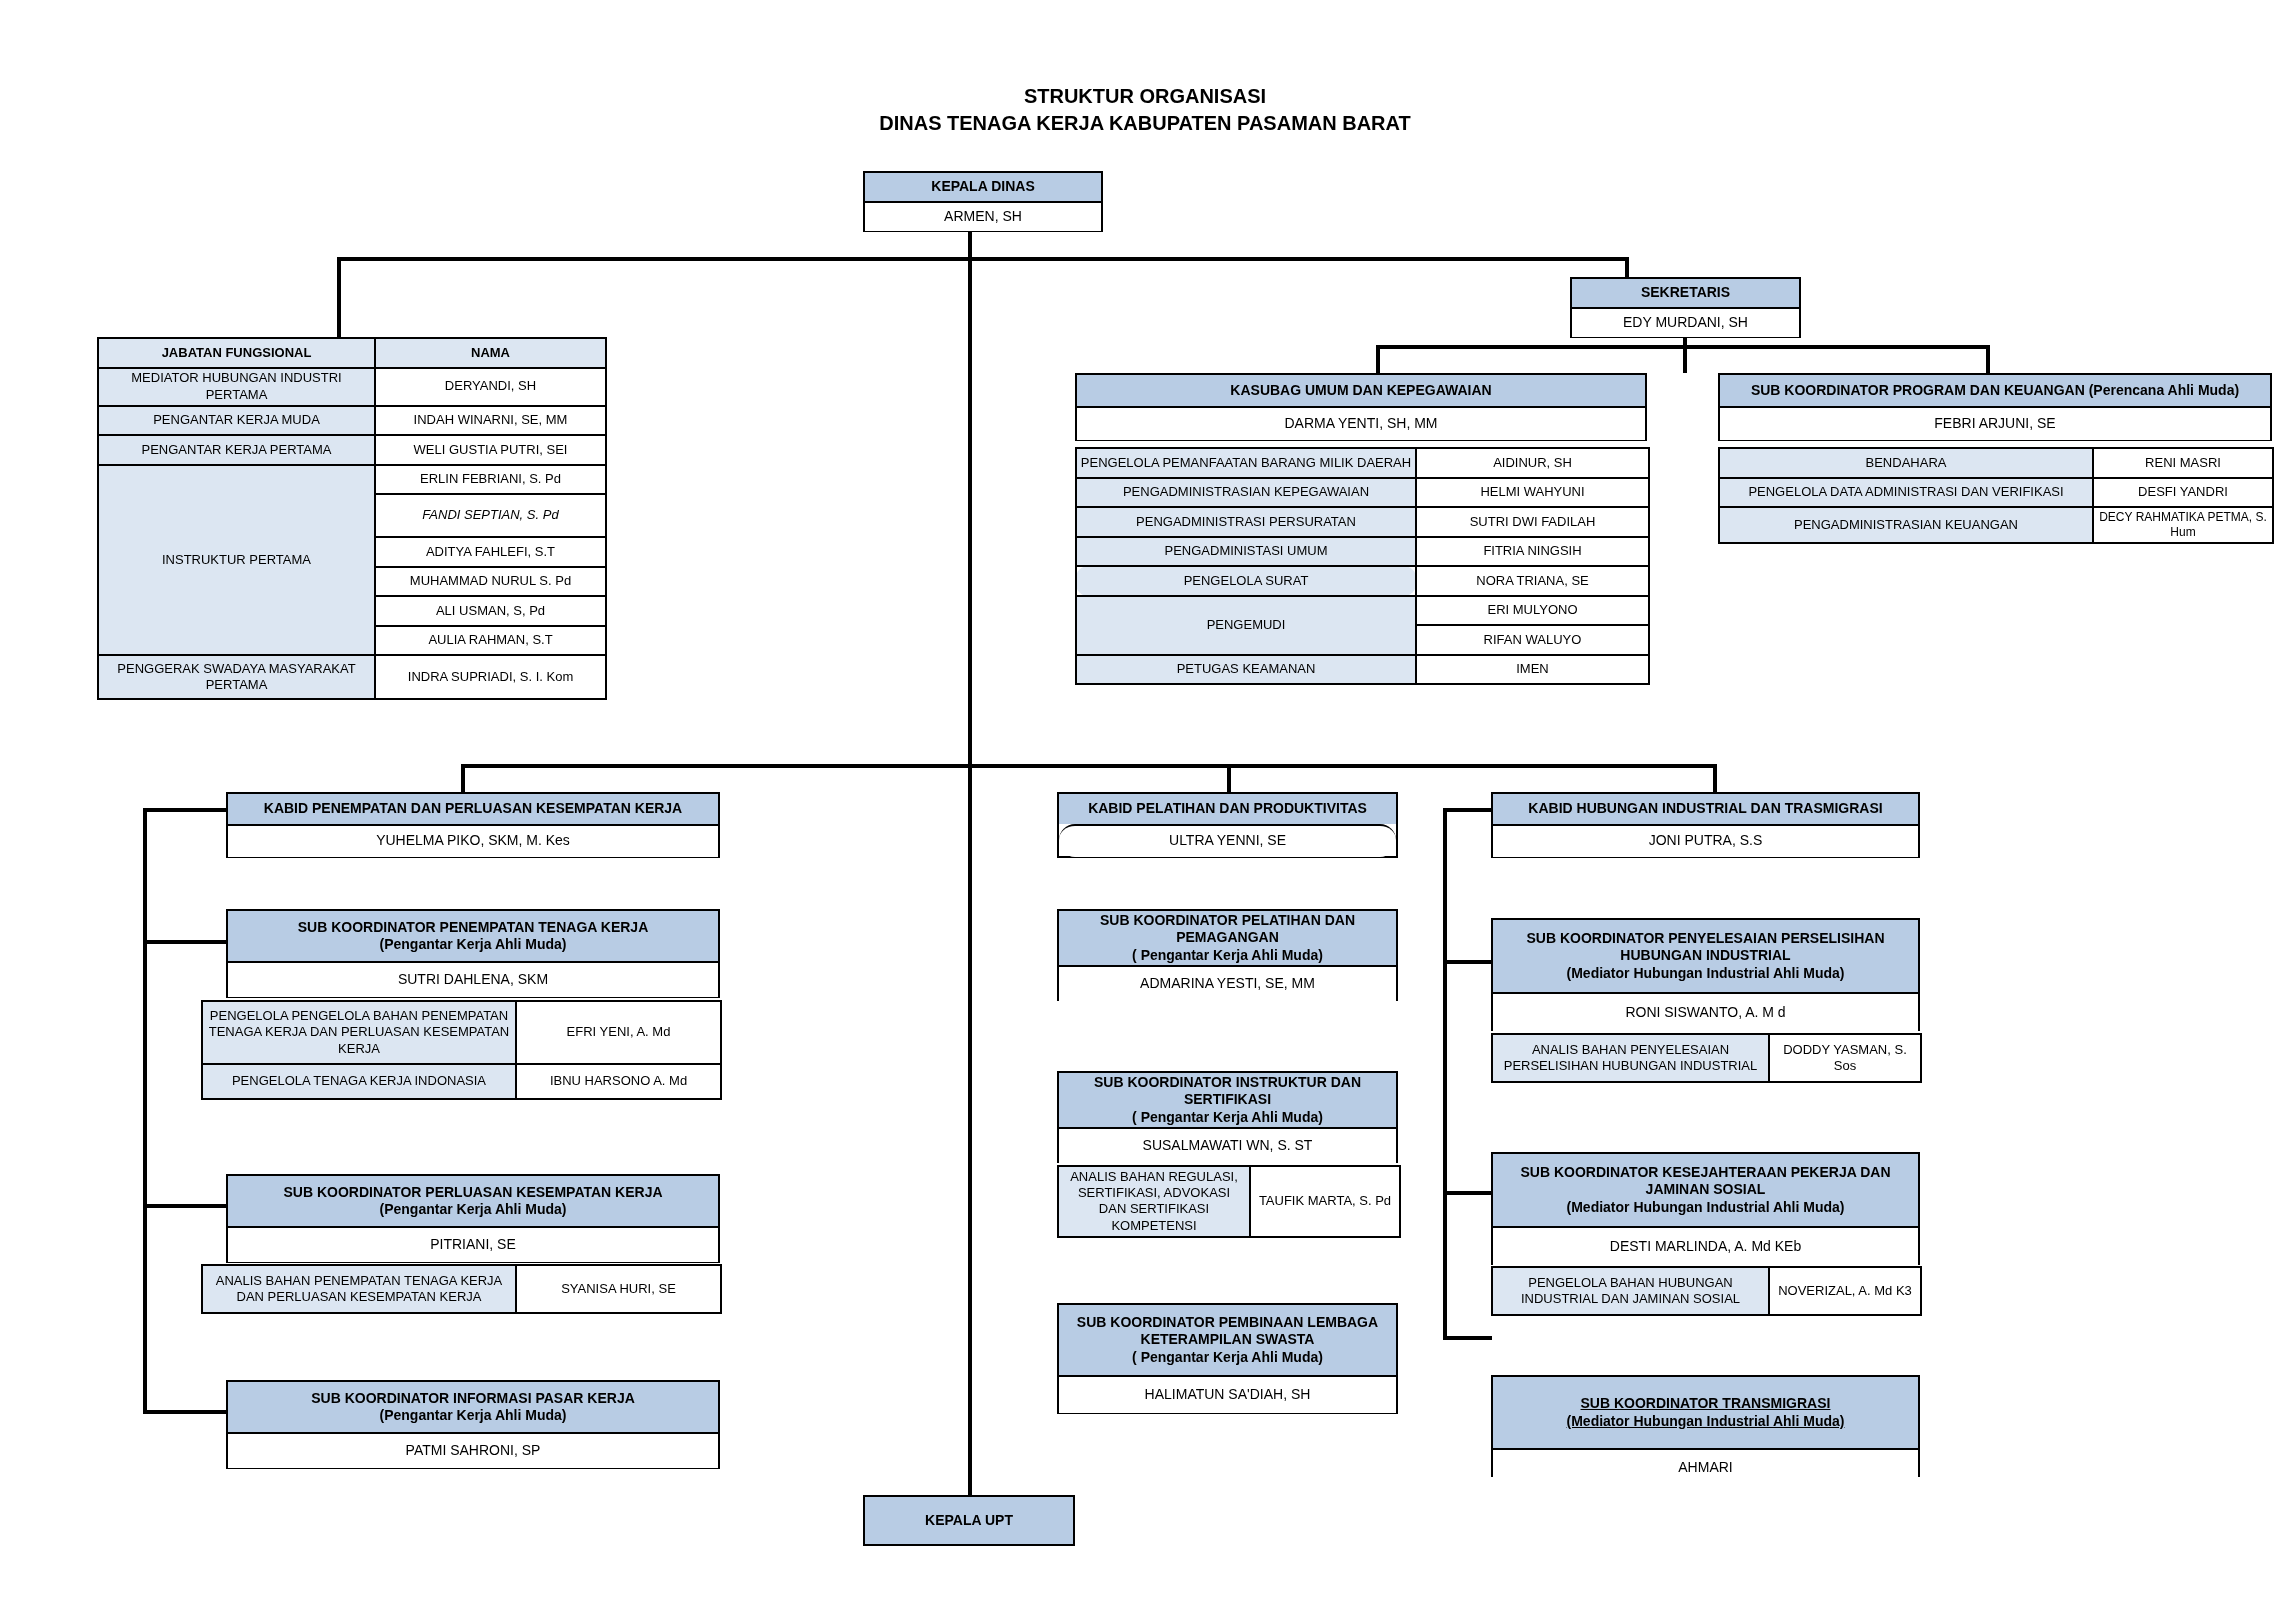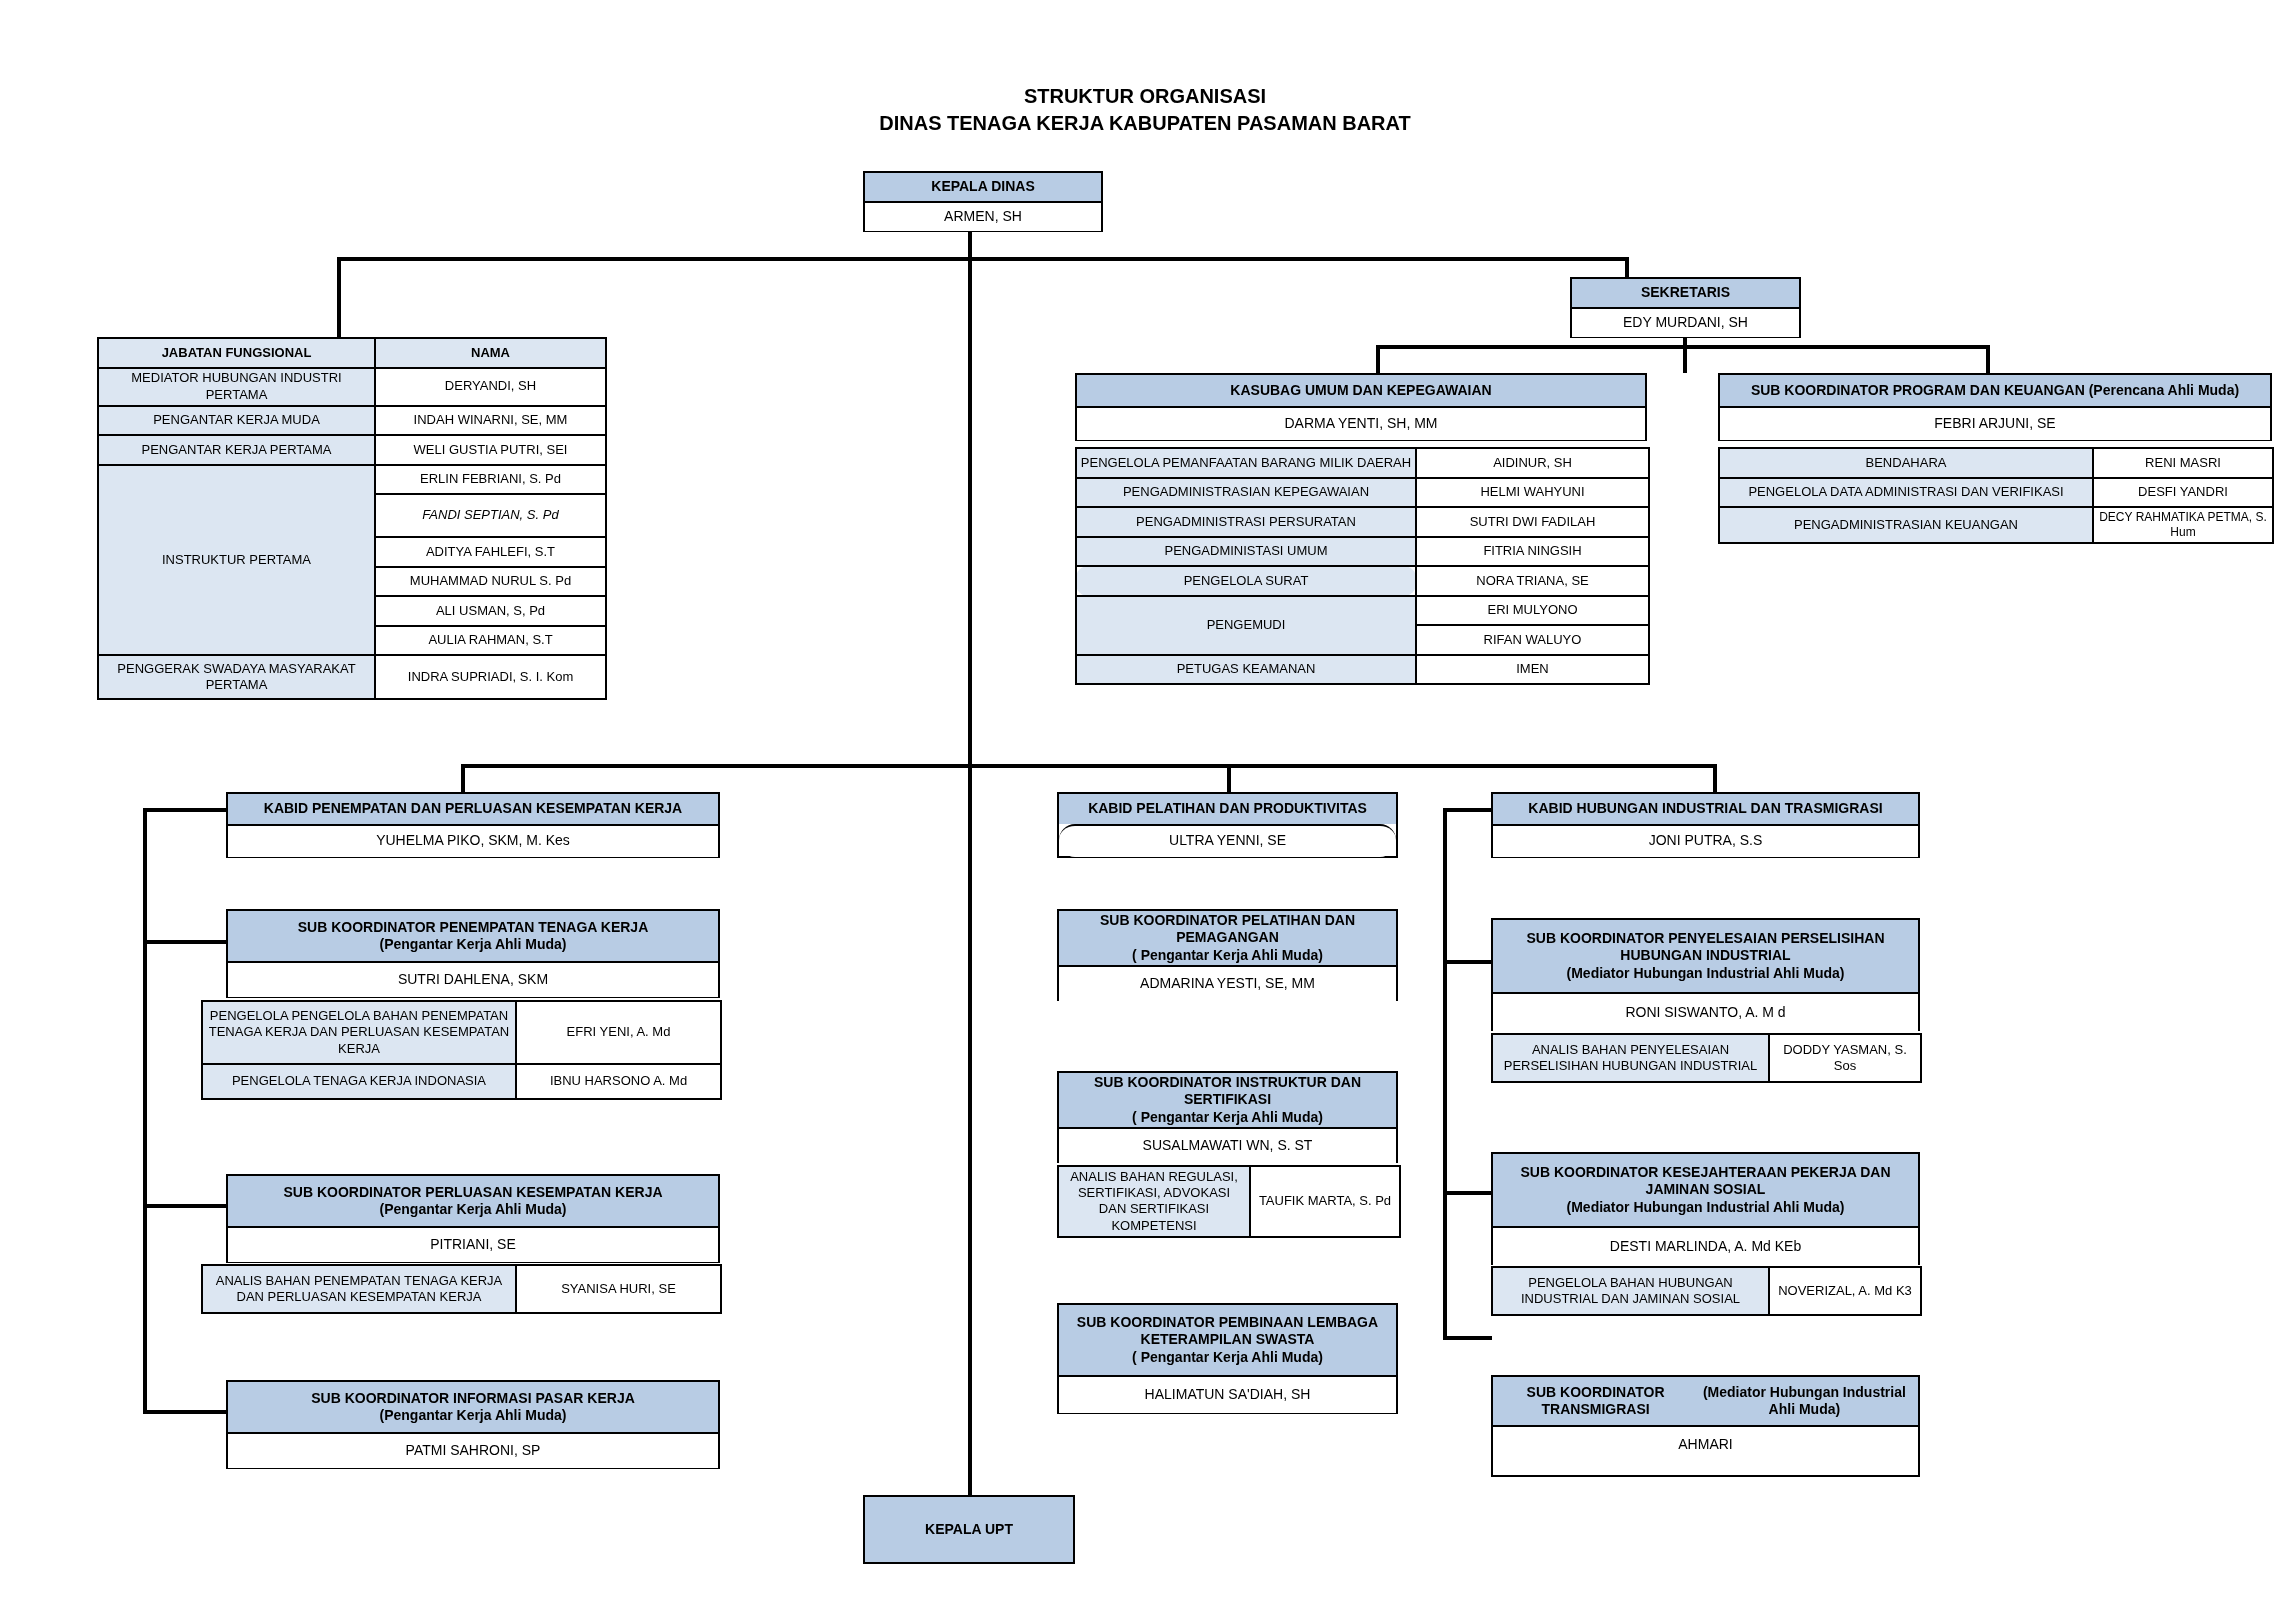--- a/index.html
+++ b/index.html
@@ -294,23 +294,23 @@
 <table class="grid t10" style="left:1491px;top:1266px;width:429px;">
   <tbody>
       <tr>
     <td class="lbl" style="width:277px;height:48px;">PENGELOLA BAHAN HUBUNGAN INDUSTRIAL DAN JAMINAN SOSIAL</td>
     <td class="val" style="width:152px;height:48px;">NOVERIZAL, A. Md K3</td>
   </tr>
 </tbody>
   </table>
 
 <div class="box" style="left:1491px;top:1375px;width:429px;height:102px;">
-  <div class="hdr t11" style="height:48px;flex-direction:row;">
+  <div class="hdr t11" style="height:71px;flex-direction:column;text-decoration:underline;">
     <span>SUB KOORDINATOR TRANSMIGRASI</span>
     <span>(Mediator Hubungan Industrial Ahli Muda)</span>
   </div>
   <div class="nm t11 sep" style="height:38px;">AHMARI</div>
 </div>
 
-<div class="box" style="left:863px;top:1495px;width:212px;height:69px;background:#14532d;">
+<div class="box" style="left:863px;top:1495px;width:212px;height:51px;background:#14532d;">
   <div class="hdr t11" style="height:100%;">KEPALA UPT</div>
 </div>
 
 
 </body></html>

